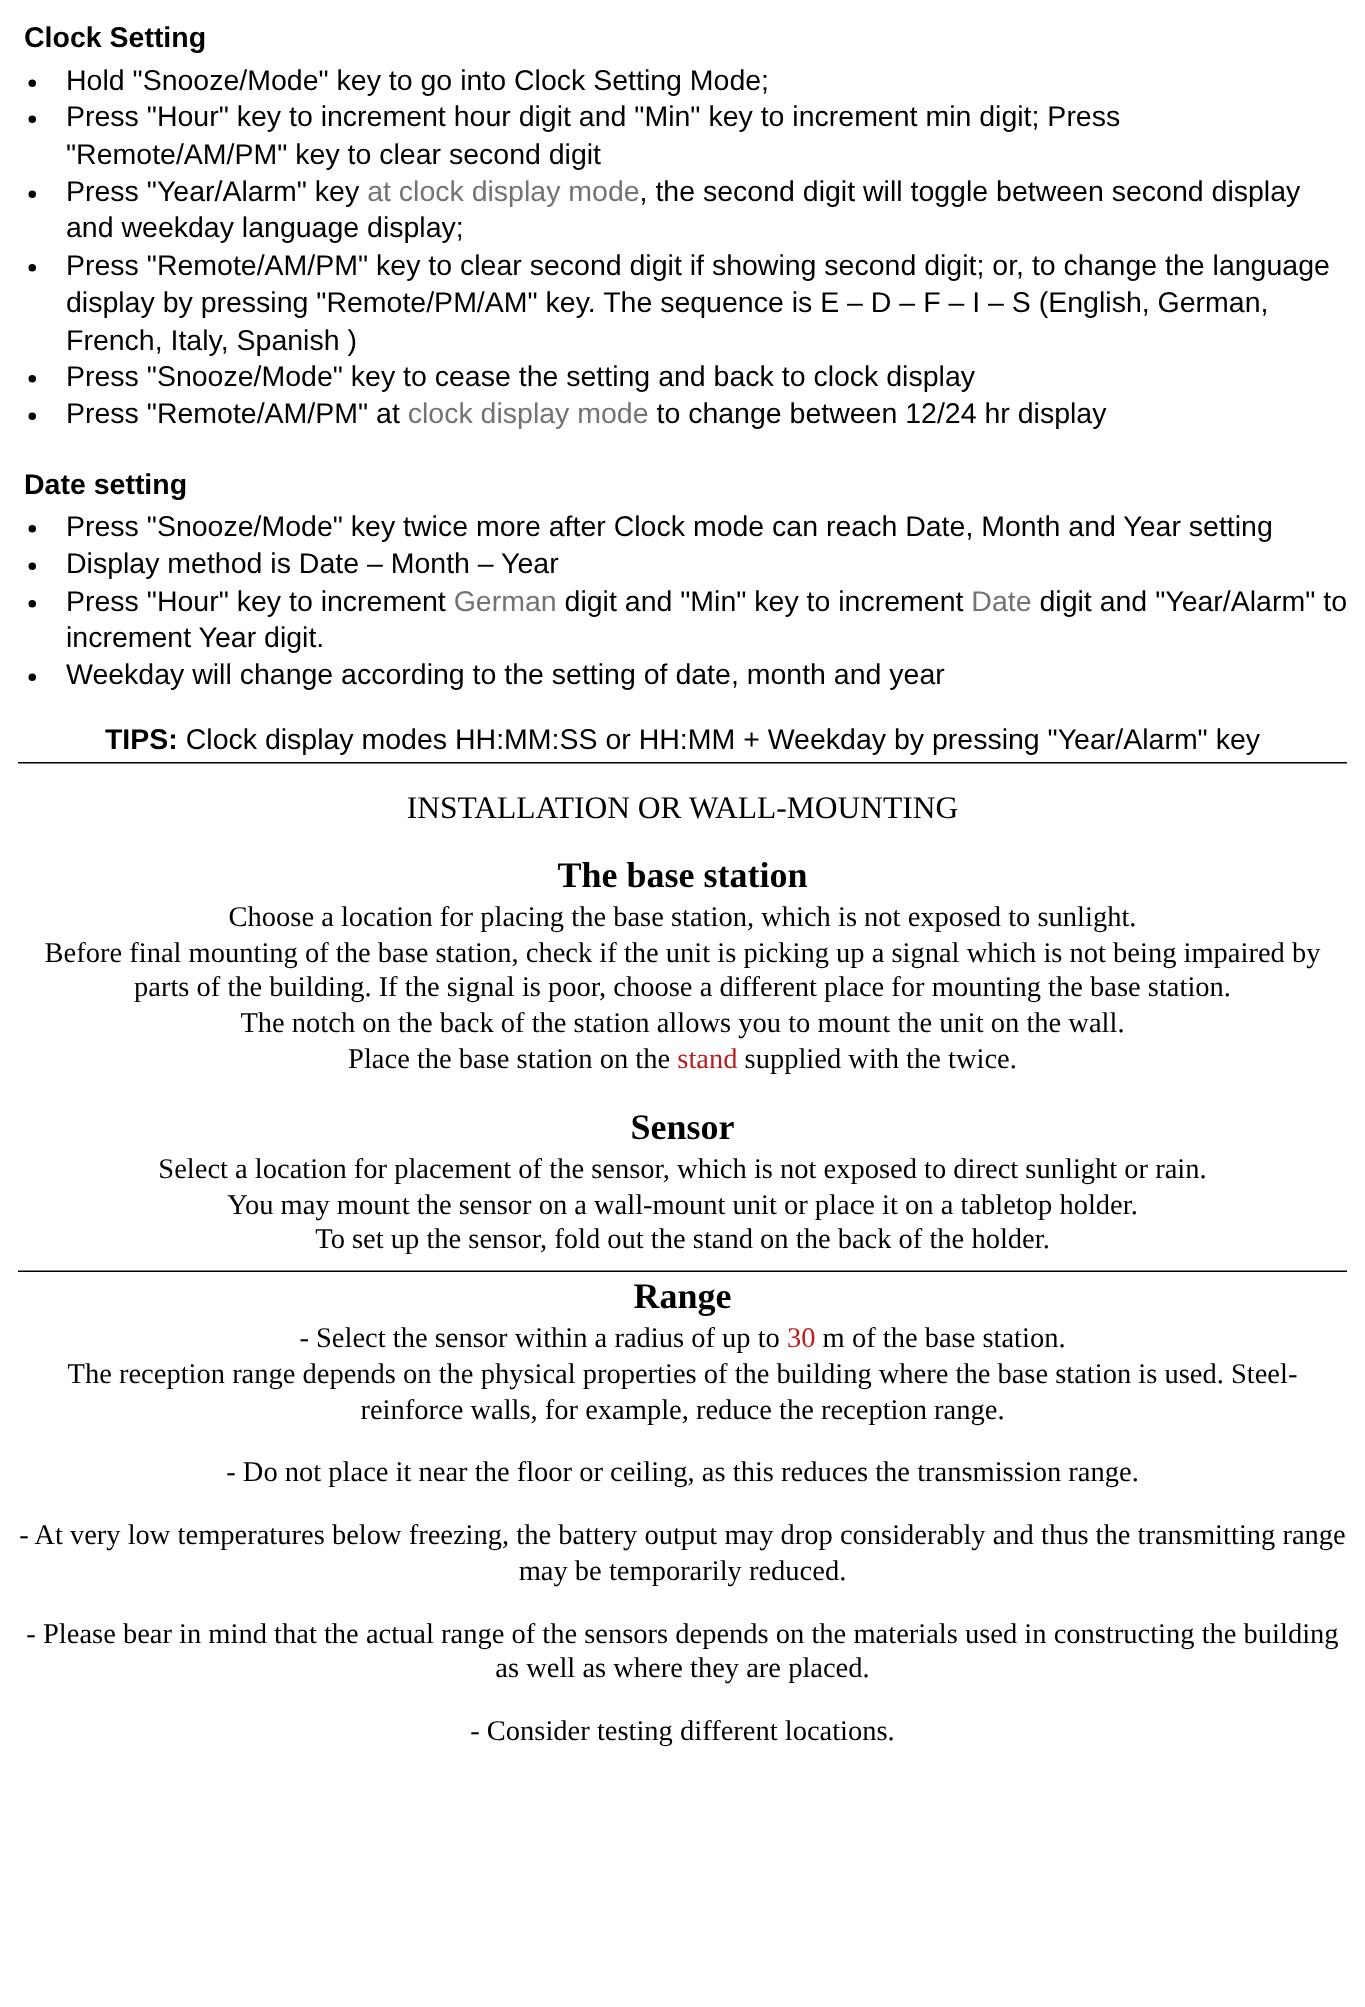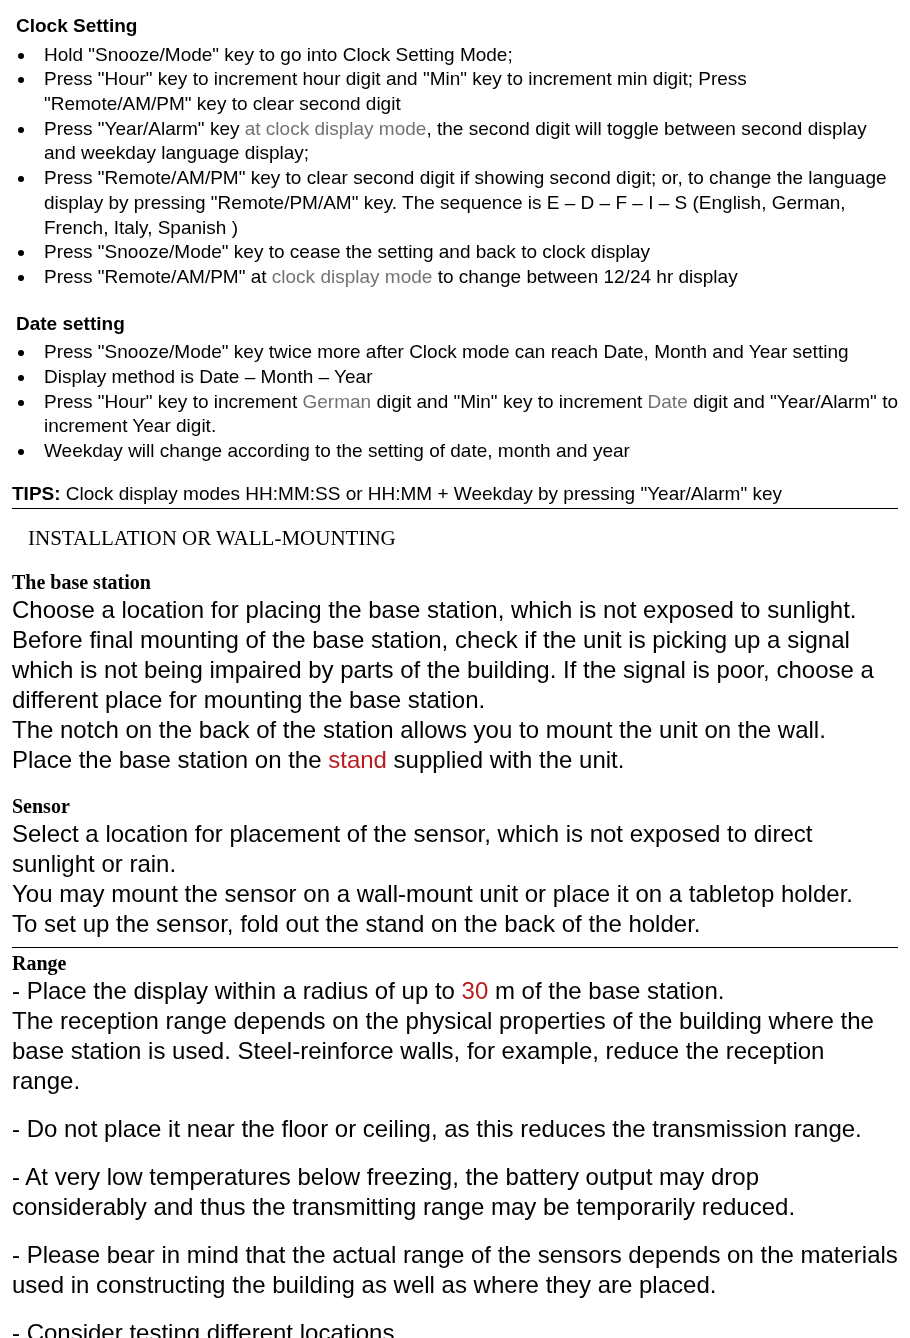--- a/index.html
+++ b/index.html
@@ -21,43 +21,44 @@
   margin: 0 0 0 24px;
   padding: 0;
   list-style: disc;
 }
 li {
   margin: 0;
   padding-left: 8px;
 }
 p {
   margin: 0;
+  text-align: center;
 }
 .blue { color: #737373; }
 .red { color: #b91c1c; }
 hr {
   border: none;
   border-top: 1px solid #000;
   margin: 2px 0;
 }
 .serif-heading {
   font-family: "Times New Roman", Times, serif;
   font-size: 21px;
   font-weight: normal;
   margin: 16px;
 }
 .serif-subheading {
   font-family: "Times New Roman", Times, serif;
-  font-size: 20px;
+  font-size: 24px;
   font-weight: bold;
   margin: 0;
 }
 .serif-body {
-  font-family: Liberation Sans, sans-serif;
-  font-size: 24px;
+  font-family: Liberation Serif, serif;
+  font-size: 19px;
   margin: 0;
   line-height: 1.25;
 }
 .spacer { height: 18px; }
 .spacer-small { height: 6px; }
 </style>
 </head>
 <body>
 
 <h2>Clock Setting</h2>
@@ -87,36 +88,36 @@
 </p>
 
 <hr>
 
 <p class="serif-heading">INSTALLATION OR WALL-MOUNTING</p>
 <p class="serif-subheading">The base station</p>
 <p class="serif-body">Choose a location for placing the base station, which is not exposed to sunlight.</p>
 <p class="serif-body">Before final mounting of the base station, check if the unit is picking up a signal which is not being impaired by parts of the building. If the signal is poor, choose a different place for mounting the base station.</p>
 <p class="serif-body">The notch on the back of the station allows you to mount the unit on the wall.</p>
 <p class="serif-body">
-  <span>Place the base station on the </span><span class="red">stand</span><span> supplied with the unit.</span>
+  <span>Place the base station on the </span><span class="red">stand</span><span> supplied with the twice.</span>
 </p>
 
 <div class="spacer"></div>
 
 <p class="serif-subheading">Sensor</p>
 <p class="serif-body">Select a location for placement of the sensor, which is not exposed to direct sunlight or rain.</p>
 <p class="serif-body">You may mount the sensor on a wall-mount unit or place it on a tabletop holder.</p>
 <p class="serif-body">To set up the sensor, fold out the stand on the back of the holder.</p>
 
 <div class="spacer-small"></div>
 <hr>
 
 <p class="serif-subheading">Range</p>
 <p class="serif-body">
-  <span>- Place the display within a radius of up to </span><span class="red">30</span><span> m of the base station.</span>
+  <span>- Select the sensor within a radius of up to </span><span class="red">30</span><span> m of the base station.</span>
 </p>
 <p class="serif-body">The reception range depends on the physical properties of the building where the base station is used. Steel-reinforce walls, for example, reduce the reception range.</p>
 <div class="spacer"></div>
 <p class="serif-body">- Do not place it near the floor or ceiling, as this reduces the transmission range.</p>
 <div class="spacer"></div>
 <p class="serif-body">- At very low temperatures below freezing, the battery output may drop considerably and thus the transmitting range may be temporarily reduced.</p>
 <div class="spacer"></div>
 <p class="serif-body">- Please bear in mind that the actual range of the sensors depends on the materials used in constructing the building as well as where they are placed.</p>
 <div class="spacer"></div>
 <p class="serif-body">- Consider testing different locations.</p>

